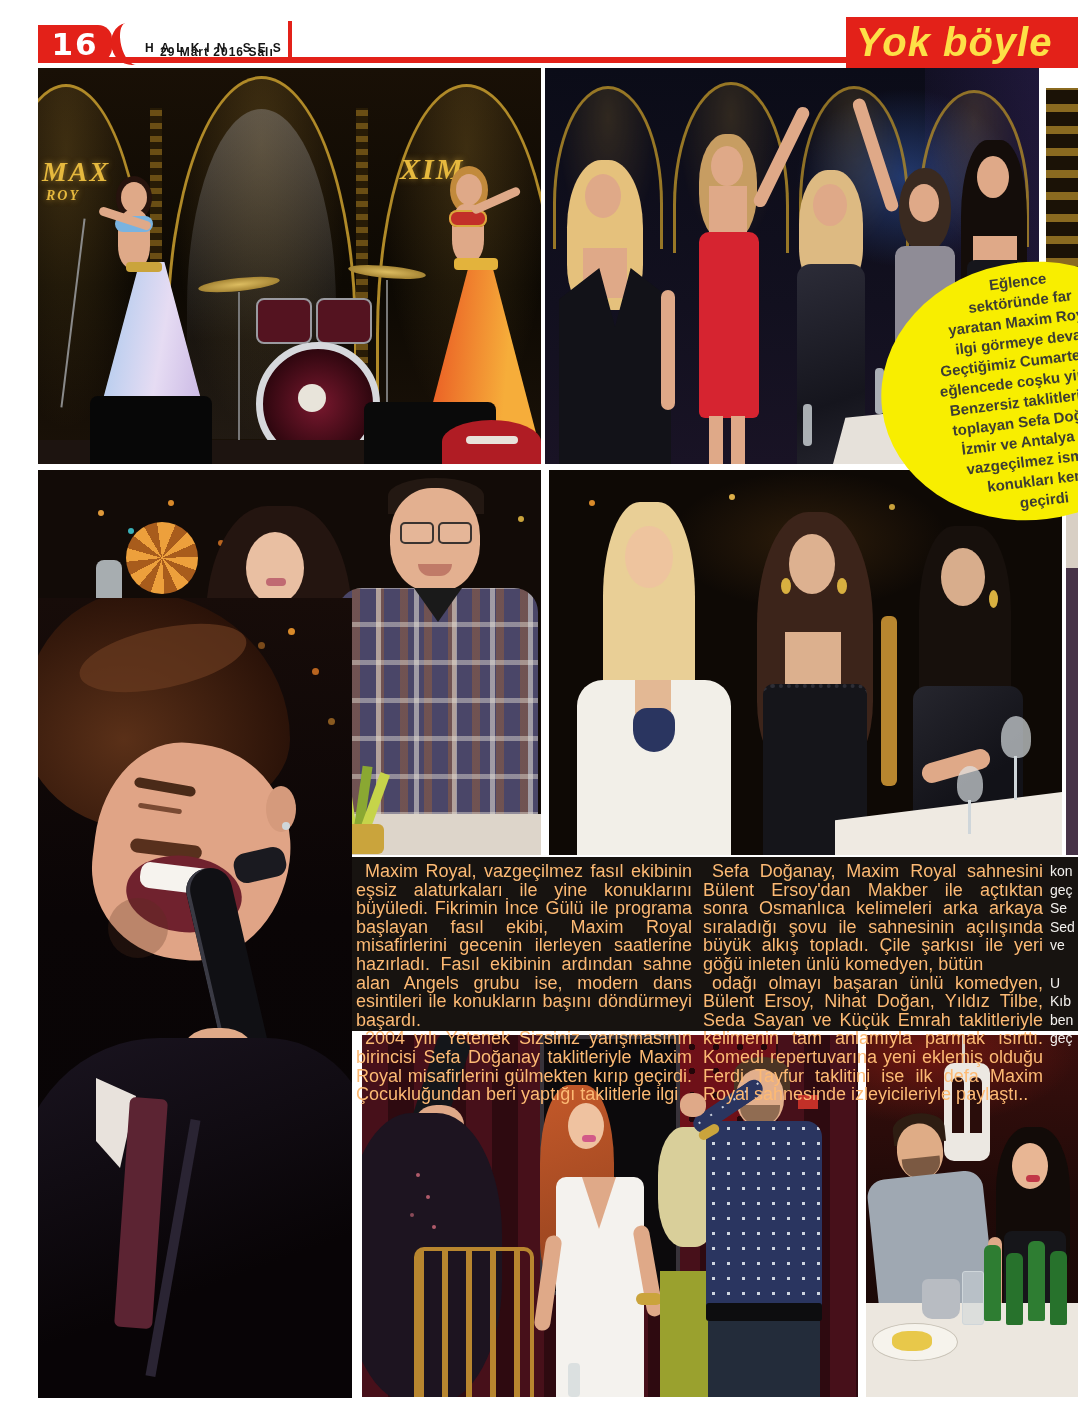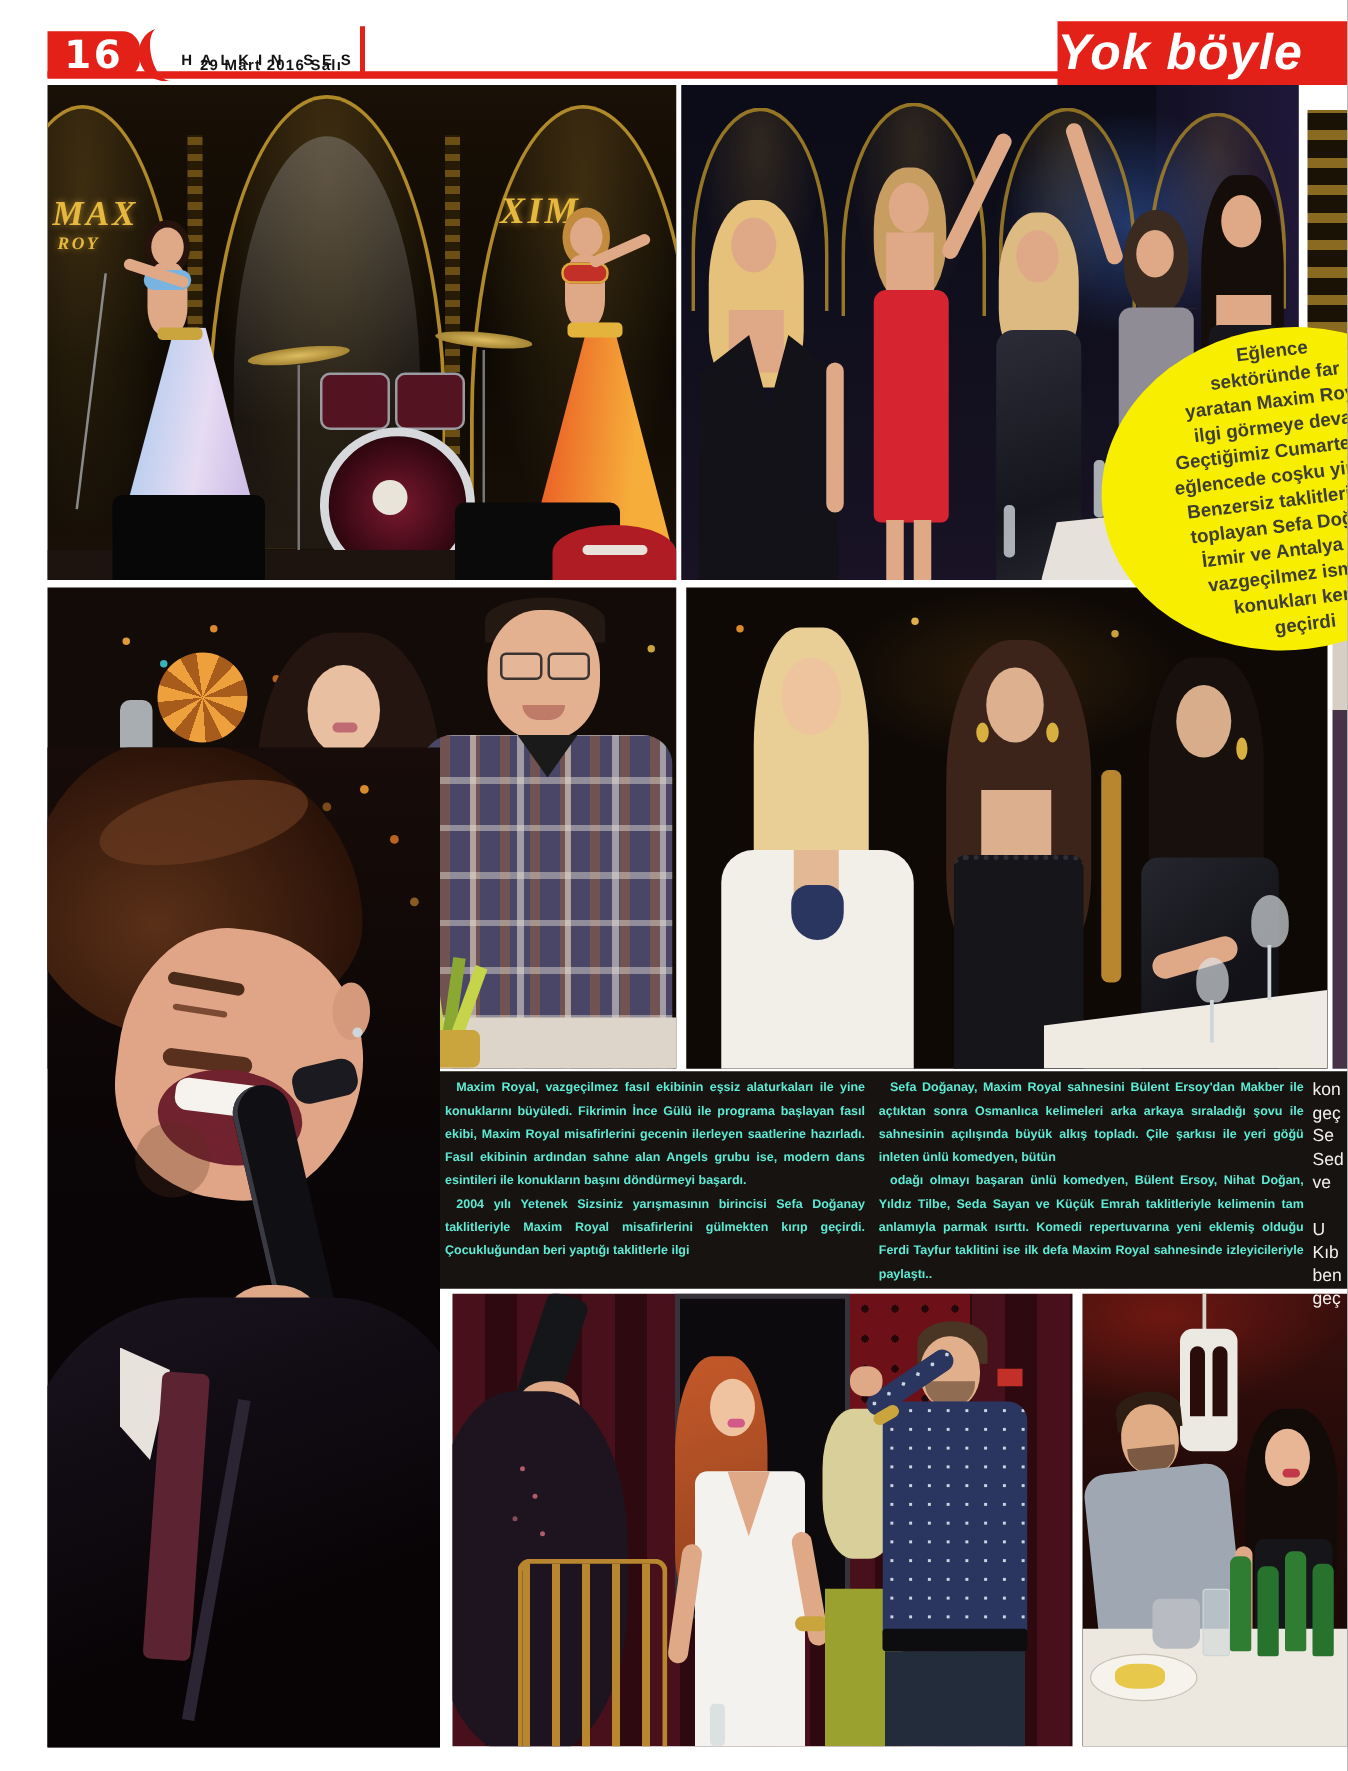--- a/index.html
+++ b/index.html
@@ -15,31 +15,31 @@
            font-family:"DejaVu Sans",sans-serif;}
   .crescent{left:111px;top:22px;width:30px;height:43px;border-radius:50%;
             border-left:10px solid var(--red);transform:rotate(-14deg);}
   .masthead{left:128px;top:41px;width:170px;color:#141414;font-weight:bold;font-size:12px;
             letter-spacing:7px;white-space:nowrap;text-align:right;}
   .dateline{left:160px;top:45px;color:#141414;font-weight:bold;font-size:12px;letter-spacing:1px;}
   .vrule{left:288px;top:21px;width:4px;height:38px;background:var(--red);}
   .hrule{left:38px;top:57px;width:810px;height:6px;background:var(--red);}
   .headlinebox{left:846px;top:17px;width:232px;height:51px;background:var(--red);
                display:flex;align-items:center;}
-  .headline{color:#ffffff;font-weight:bold;font-style:italic;font-size:40px;
+  .headline{color:#fde047;font-weight:bold;font-style:italic;font-size:40px;padding-left:10px;
             white-space:nowrap;letter-spacing:1px;}
   
   .bubble{left:881px;top:262px;width:300px;height:258px;background:#f8ee00;border-radius:50%;
           transform:rotate(-7deg);z-index:6;display:flex;align-items:center;justify-content:center;}
   .bubble-text{width:100%;text-align:center;color:#3d3d33;font-weight:bold;font-size:15px;
                line-height:20px;}
   
   .band{left:335px;top:857px;width:743px;height:174px;background:#171310;z-index:2;}
-  .col{position:absolute;top:5px;color:#5eead4;font-size:10px;line-height:18.6px;
-       text-align:justify;text-indent:9px;font-weight:bold;}
+  .col{position:absolute;top:5px;color:#fdba74;font-size:18px;line-height:18.6px;
+       text-align:justify;text-indent:9px;}
   .col p{margin:0;}
   .colfrag{position:absolute;top:5px;color:#f3f1ee;font-size:14px;line-height:18.6px;
            white-space:pre-line;}
   
   .arch{position:absolute;border:3px solid #b08a28;border-bottom:none;
         border-radius:50% 50% 0 0 / 72% 72% 0 0;
         background:radial-gradient(ellipse at 50% 18%, rgba(205,160,60,.22), transparent 70%);}
   .goldtxt{position:absolute;color:#e6b93e;font-weight:bold;letter-spacing:2px;
            text-shadow:0 0 6px rgba(230,180,60,.6);font-family:"Liberation Serif",serif;font-style:italic;}
   .skin{background:#dfa988;}

